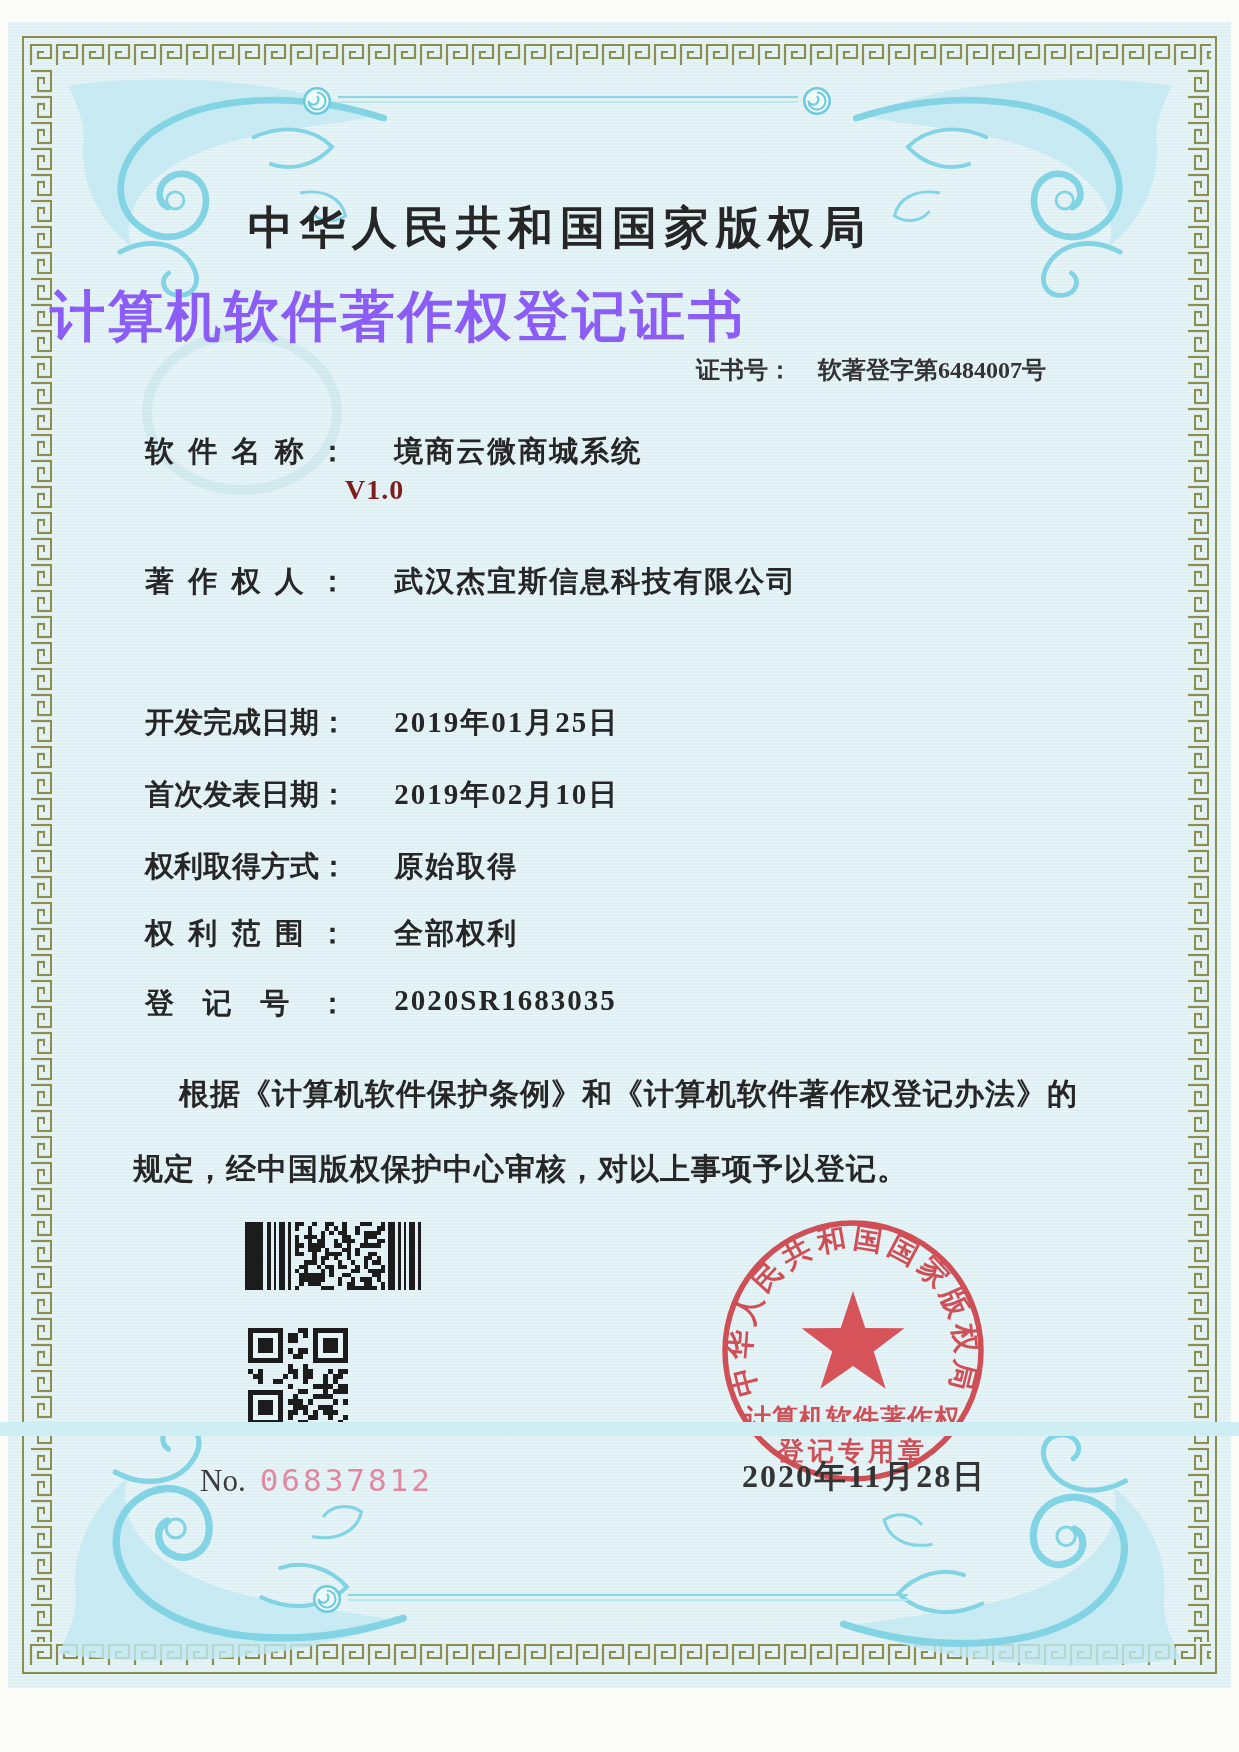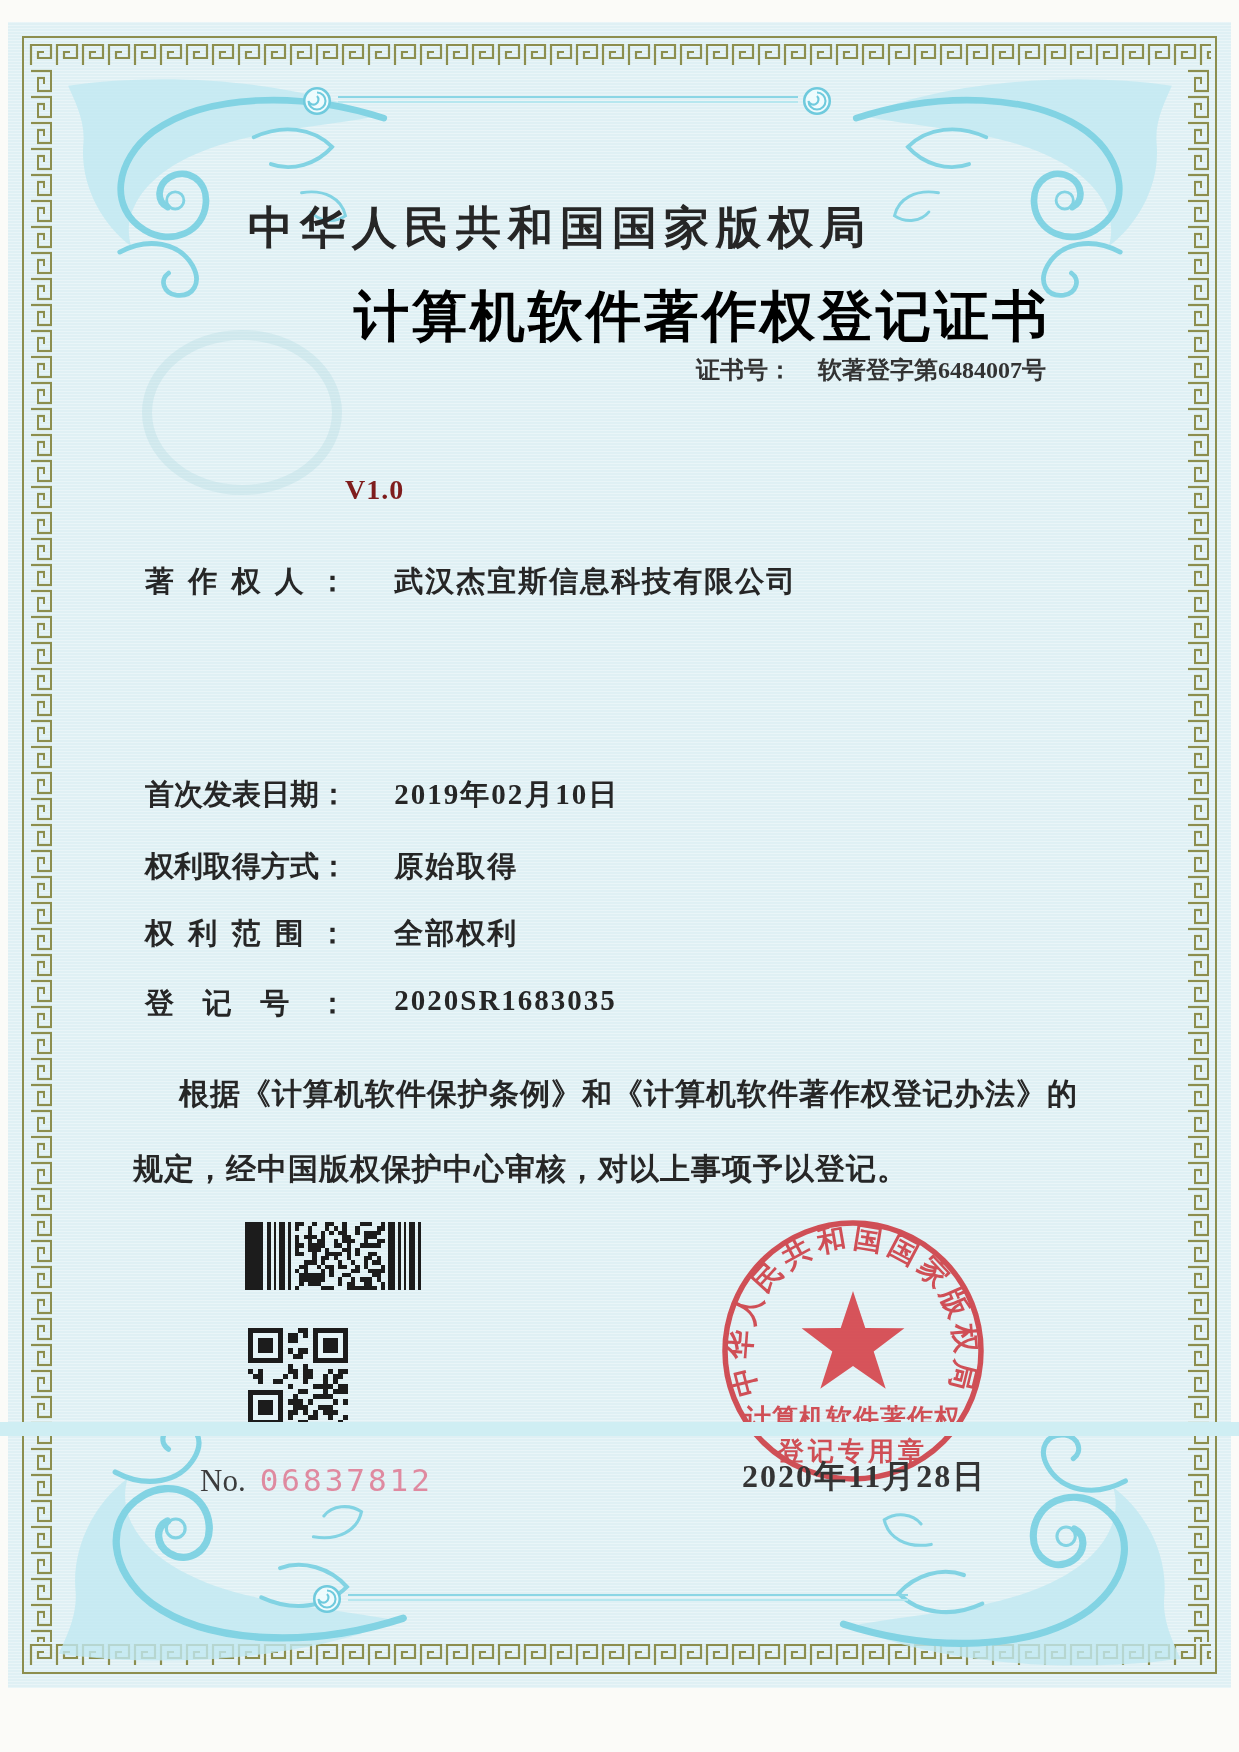--- a/index.html
+++ b/index.html
@@ -33,22 +33,22 @@
 
   .deco-line { position:absolute; height:7px; border-top:2px solid #8bd6e5; border-bottom:2px solid #b7e7ef; }
   .medallion { position:absolute; width:34px; height:34px; }
 
   .watermark { position:absolute; left:142px; top:330px; width:200px; height:165px;
     border:10px solid rgba(150,205,215,.22); border-radius:50%; }
 
   
   .authority { position:absolute; left:60px; top:198px; width:1000px; text-align:center;
     font-size:45px; font-weight:700; letter-spacing:7px; color:#262626; }
-  .cert-title { position:absolute; left:50px; top:280px; width:1000px; text-align:right;
-    font-size:55px; font-weight:700; letter-spacing:3px; color:#000000; }
+  .cert-title { position:absolute; left:50px; top:280px; width:1000px; text-align:left;
+    font-size:55px; font-weight:700; letter-spacing:3px; color:#8b5cf6; }
   .certno { position:absolute; left:696px; top:354px; font-size:24px; font-weight:600; color:#333; }
   .certno .gap { display:inline-block; width:26px; }
 
   .field-row { position:absolute; left:145px; font-size:29px; font-weight:600; color:#262626; white-space:nowrap; }
   .f-label { display:inline-block; width:202px; text-align:justify; text-align-last:justify; vertical-align:top; }
   .f-value { display:inline-block; margin-left:40px; letter-spacing:2px; }
   .f-value2 { position:absolute; left:345px; font-size:28px; font-weight:600; color:#7f1d1d; letter-spacing:1px; }
 
   .body-par { position:absolute; left:133px; top:1056px; width:945px; font-size:30px; font-weight:600;
     color:#262626; line-height:75px; letter-spacing:1px; }
@@ -155,27 +155,35 @@
 
   <div class="watermark"></div>
 
   <div class="authority">中华人民共和国国家版权局</div>
   <div class="cert-title">计算机软件著作权登记证书</div>
 
   <div class="certno">
     <span>证书号：</span><span class="gap"></span><span>软著登字第6484007号</span>
   </div>
 
+  <div class="field-row" style="top:432px;">
+    <span class="f-label">软件名称：</span>
+    <span class="f-value">境商云微商城系统</span>
+  </div>
   <div class="f-value2" style="top:474px;">V1.0</div>
 
   <div class="field-row" style="top:562px;">
     <span class="f-label">著作权人：</span>
     <span class="f-value">武汉杰宜斯信息科技有限公司</span>
   </div>
 
+  <div class="field-row" style="top:703px;">
+    <span class="f-label">开发完成日期：</span>
+    <span class="f-value">2019年01月25日</span>
+  </div>
 
   <div class="field-row" style="top:775px;">
     <span class="f-label">首次发表日期：</span>
     <span class="f-value">2019年02月10日</span>
   </div>
 
   <div class="field-row" style="top:914px;">
     <span class="f-label">权利范围：</span>
     <span class="f-value">全部权利</span>
   </div>

